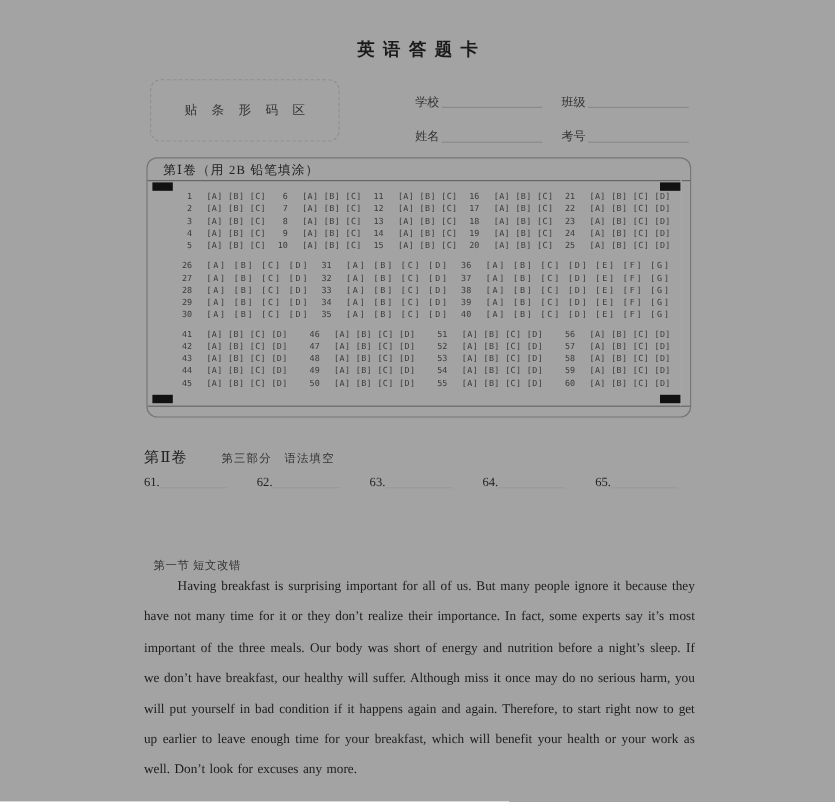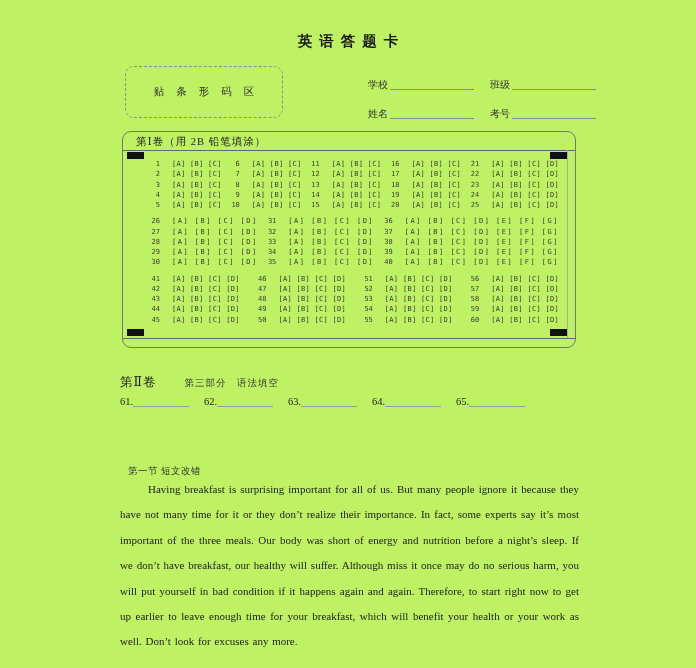--- a/index.html
+++ b/index.html
@@ -1,17 +1,17 @@
 <!DOCTYPE html>
 <html><head>
 <meta charset="utf-8">
 <style>
   html,body{margin:0;padding:0;background:#ffffff;}
   .page{
-    position:relative;width:696px;height:668px;background:#bef264;
+    position:relative;width:696px;height:668px;background:#a3a3a3;
     font-family:"Liberation Serif","DejaVu Serif",serif;color:#222;
     overflow:hidden;
   }
   
   .sheet-title{
     position:absolute;top:32px;left:0;width:100%;text-align:center;
     font-size:14.5px;font-weight:bold;letter-spacing:7px;text-indent:7px;color:#1a1a1a;
   }
   
   .barcode-box{
@@ -20,21 +20,21 @@
     display:flex;align-items:center;justify-content:center;
   }
   .barcode-box .bb-label{
     font-size:10.5px;letter-spacing:12px;text-indent:12px;color:#333;
   }
   
   .fields{
     position:absolute;left:346px;top:78px;width:232px;
     display:grid;grid-template-columns:122px 110px;row-gap:15px;
   }
-  .field{white-space:nowrap;font-size:10px;color:#333;margin-left:22px;}
+  .field{white-space:nowrap;font-size:10px;color:#333;}
   .field .f-line{
     display:inline-block;width:84px;height:10px;
     border-bottom:1px solid #8a8a8a;margin-left:2px;vertical-align:-2px;
   }
   
   .p1-box{
     position:absolute;left:122px;top:131px;width:452px;height:215px;
     border:1.2px solid #777;border-radius:9px;
   }
   .p1-header{
@@ -57,21 +57,21 @@
   .block{display:flex;justify-content:space-between;margin-bottom:6px;}
   .qrow{height:10.25px;line-height:10.25px;white-space:nowrap;}
   .qnum{display:inline-block;min-width:12px;text-align:right;margin-right:12px;}
   .qopts{letter-spacing:.3px;}
   .block.b2 .qopts{letter-spacing:1.5px;}
   
   .p2-head{position:absolute;left:120px;top:372px;white-space:nowrap;}
   .p2-title{font-size:12.5px;color:#222;letter-spacing:1px;}
   .p2-section{font-size:9.5px;color:#333;margin-left:28px;letter-spacing:1px;text-align:center;}
   .blanks{position:absolute;left:120px;top:396px;width:460px;}
-  .blank-row{display:flex;margin-bottom:17px;}
+  .blank-row{display:flex;margin-bottom:17px;gap:10px;}
   .blank-item{width:84px;font-size:10.5px;white-space:nowrap;color:#222;}
   .blank-line{
     display:inline-block;width:56px;height:10px;
     border-bottom:1px solid #999;vertical-align:-2px;
   }
   
   .p4-head{position:absolute;left:120px;top:451px;font-size:9.5px;color:#333;letter-spacing:.5px;}
   .p4-sub{position:absolute;left:128px;top:465px;font-size:9.5px;color:#333;letter-spacing:.5px;}
   
   .passage{

